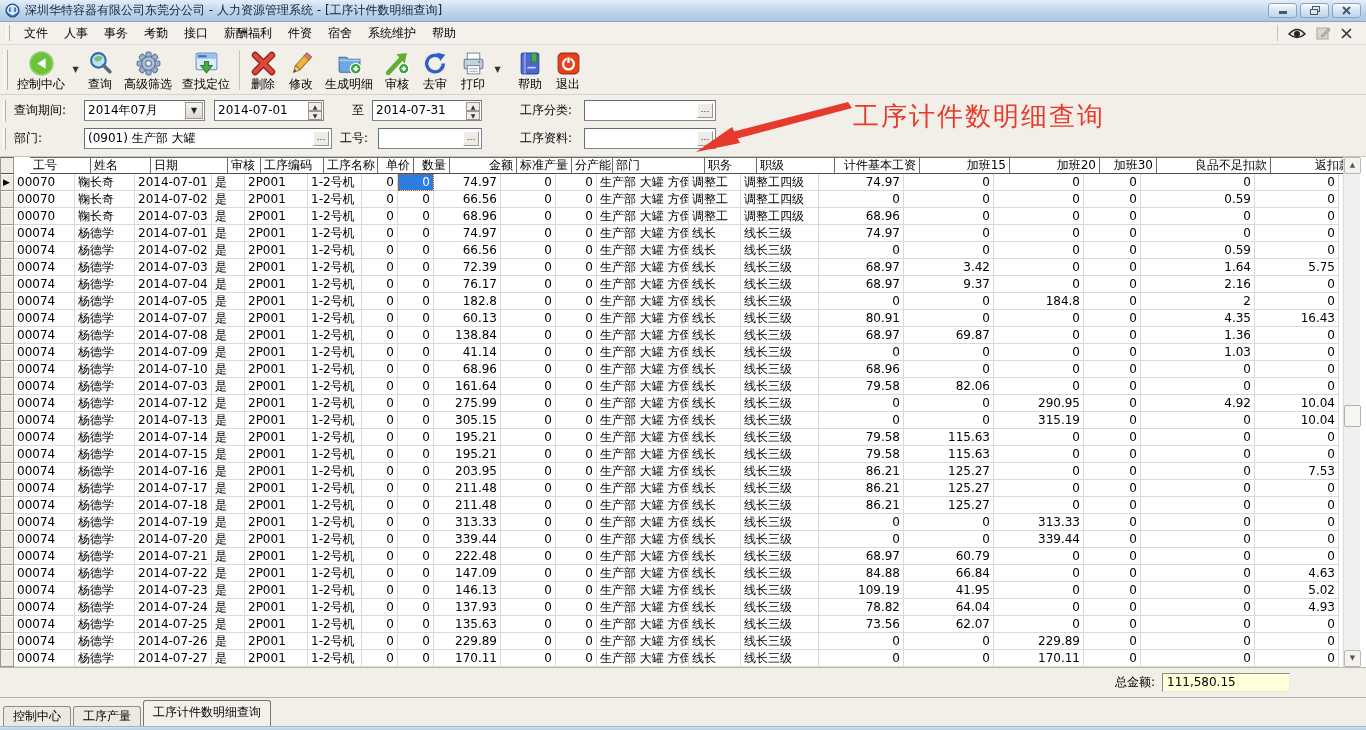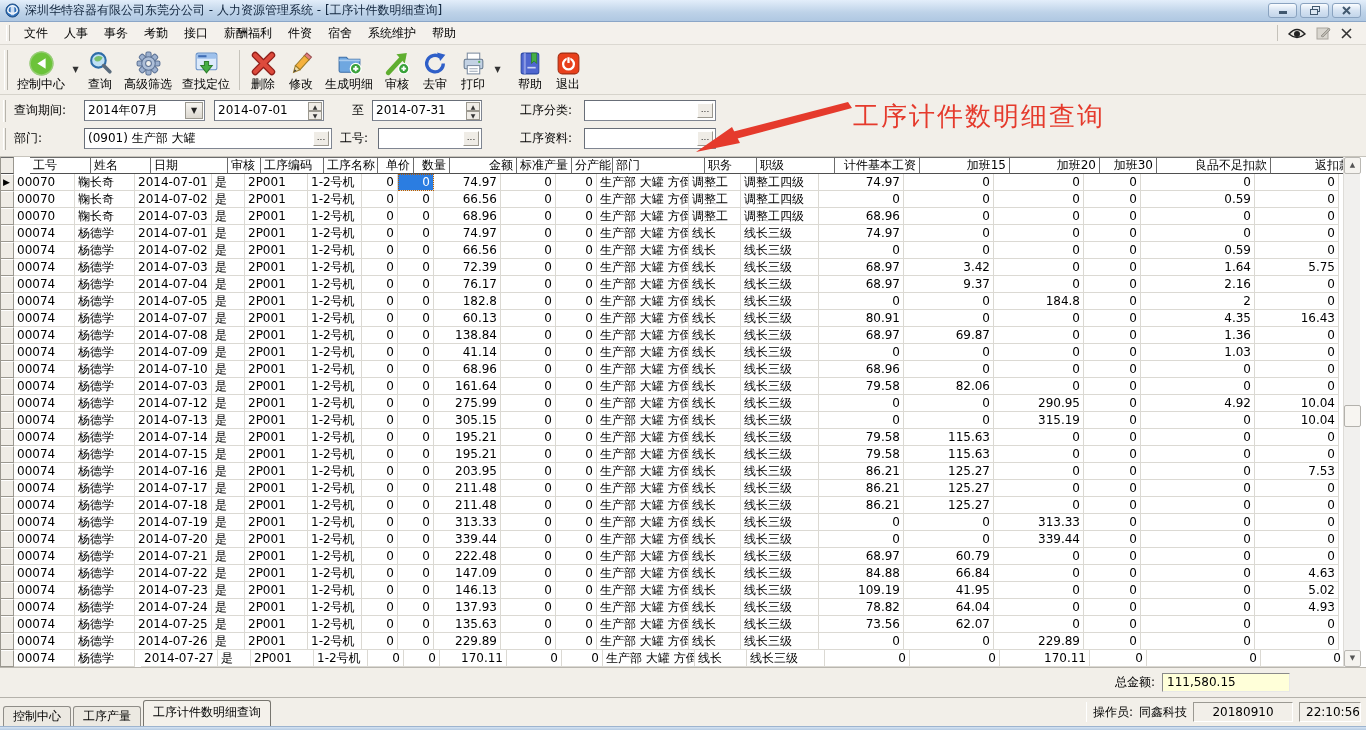--- a/index.html
+++ b/index.html
@@ -920,21 +920,21 @@
           <div class="cell r" style="width: 90px;">66.84</div>
           <div class="cell r" style="width: 90px;">0</div>
           <div class="cell r" style="width: 57px;">0</div>
           <div class="cell r" style="width: 114px;">0</div>
           <div class="cell r" style="width: 84px;">4.63</div>
         </div>
         <div class="grow">
           <div class="gut"></div>
           <div class="cell" style="width: 61px;">00074</div>
           <div class="cell" style="width: 60px;">杨德学</div>
-          <div class="cell" style="width: 77px; text-align: right;">2014-07-23</div>
+          <div class="cell" style="width: 77px;">2014-07-23</div>
           <div class="cell" style="width: 33px;">是</div>
           <div class="cell" style="width: 63px;">2P001</div>
           <div class="cell" style="width: 54px;">1-2号机</div>
           <div class="cell r" style="width: 36px;">0</div>
           <div class="cell r" style="width: 36px;">0</div>
           <div class="cell r" style="width: 67px;">146.13</div>
           <div class="cell r" style="width: 55px;">0</div>
           <div class="cell r" style="width: 41px;">0</div>
           <div class="cell" style="width: 92px;">生产部 大罐 方倒</div>
           <div class="cell" style="width: 52px;">线长</div>
@@ -1012,21 +1012,21 @@
           <div class="cell r" style="width: 90px;">0</div>
           <div class="cell r" style="width: 90px;">229.89</div>
           <div class="cell r" style="width: 57px;">0</div>
           <div class="cell r" style="width: 114px;">0</div>
           <div class="cell r" style="width: 84px;">0</div>
         </div>
         <div class="grow">
           <div class="gut"></div>
           <div class="cell" style="width: 61px;">00074</div>
           <div class="cell" style="width: 60px;">杨德学</div>
-          <div class="cell" style="width: 77px; margin-left: 6px;">2014-07-27</div>
+          <div class="cell" style="width: 77px;">2014-07-27</div>
           <div class="cell" style="width: 33px;">是</div>
           <div class="cell" style="width: 63px;">2P001</div>
           <div class="cell" style="width: 54px;">1-2号机</div>
           <div class="cell r" style="width: 36px;">0</div>
           <div class="cell r" style="width: 36px;">0</div>
           <div class="cell r" style="width: 67px;">170.11</div>
           <div class="cell r" style="width: 55px;">0</div>
           <div class="cell r" style="width: 41px;">0</div>
           <div class="cell" style="width: 92px;">生产部 大罐 方倒</div>
           <div class="cell" style="width: 52px;">线长</div>
@@ -1050,23 +1050,16 @@
     <span>总金额:</span>
     <div class="total-field">111,580.15</div>
   </div>
 
   <div class="bottombar">
     <div class="tabs">
       <div class="tab">控制中心</div>
       <div class="tab">工序产量</div>
       <div class="tab active">工序计件数明细查询</div>
     </div>
-    <div class="statusbar">
-      <div class="sdiv"></div>
-      <span>操作员:</span>
-      <span>同鑫科技</span>
-      <div class="spanel p-date">20180910</div>
-      <div class="spanel p-time">22:10:56</div>
-    </div>
   </div>
   <div class="bottomstrip"></div>
 
 </div>
 
 </body></html>

